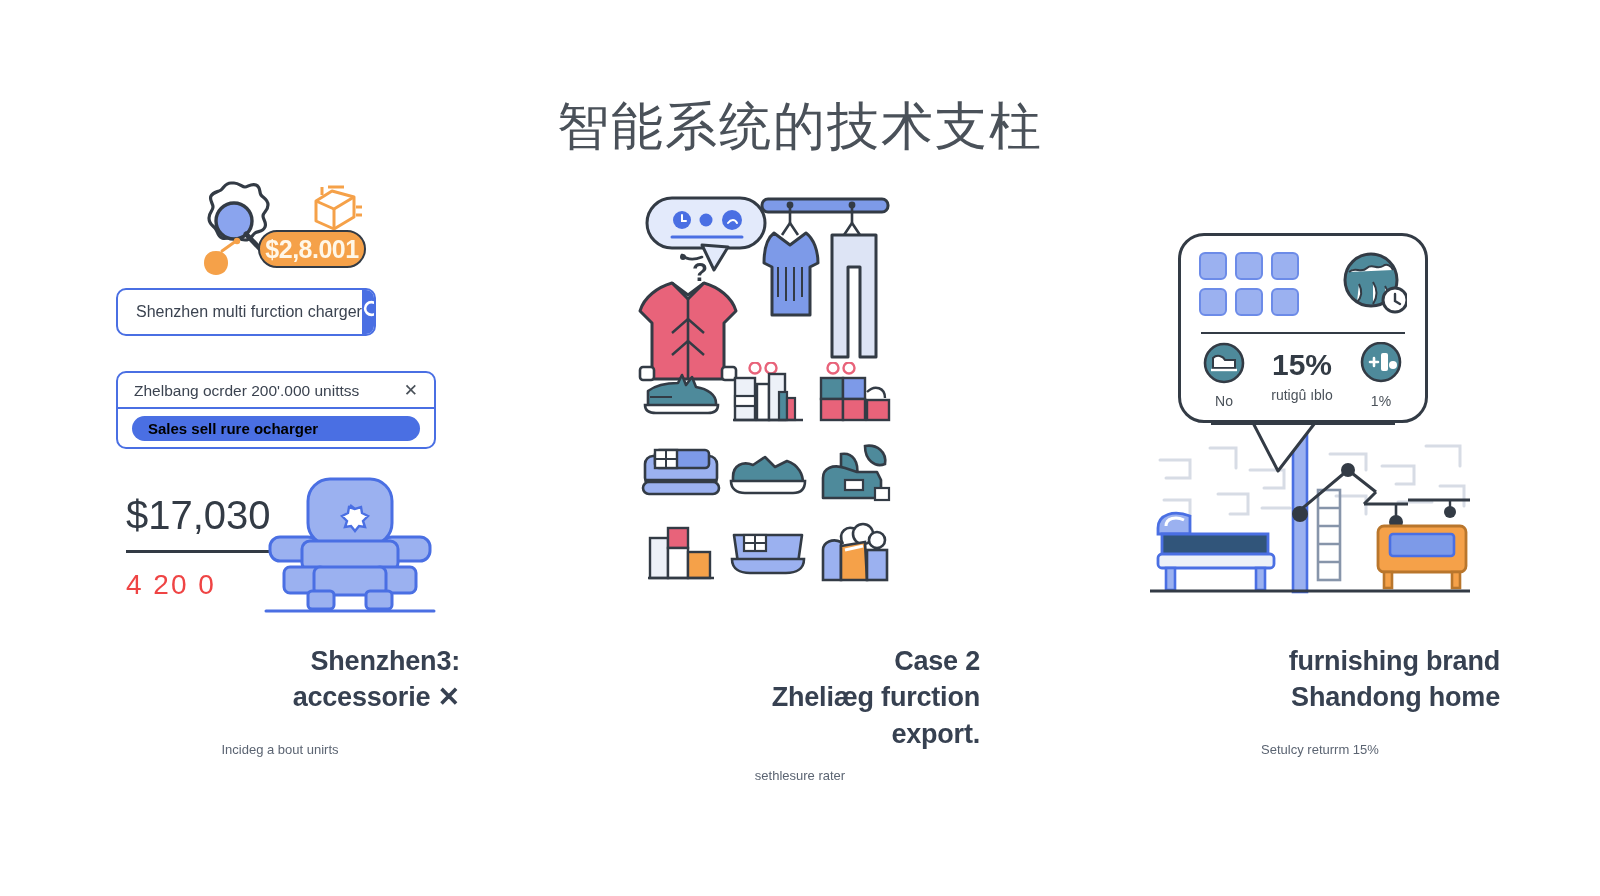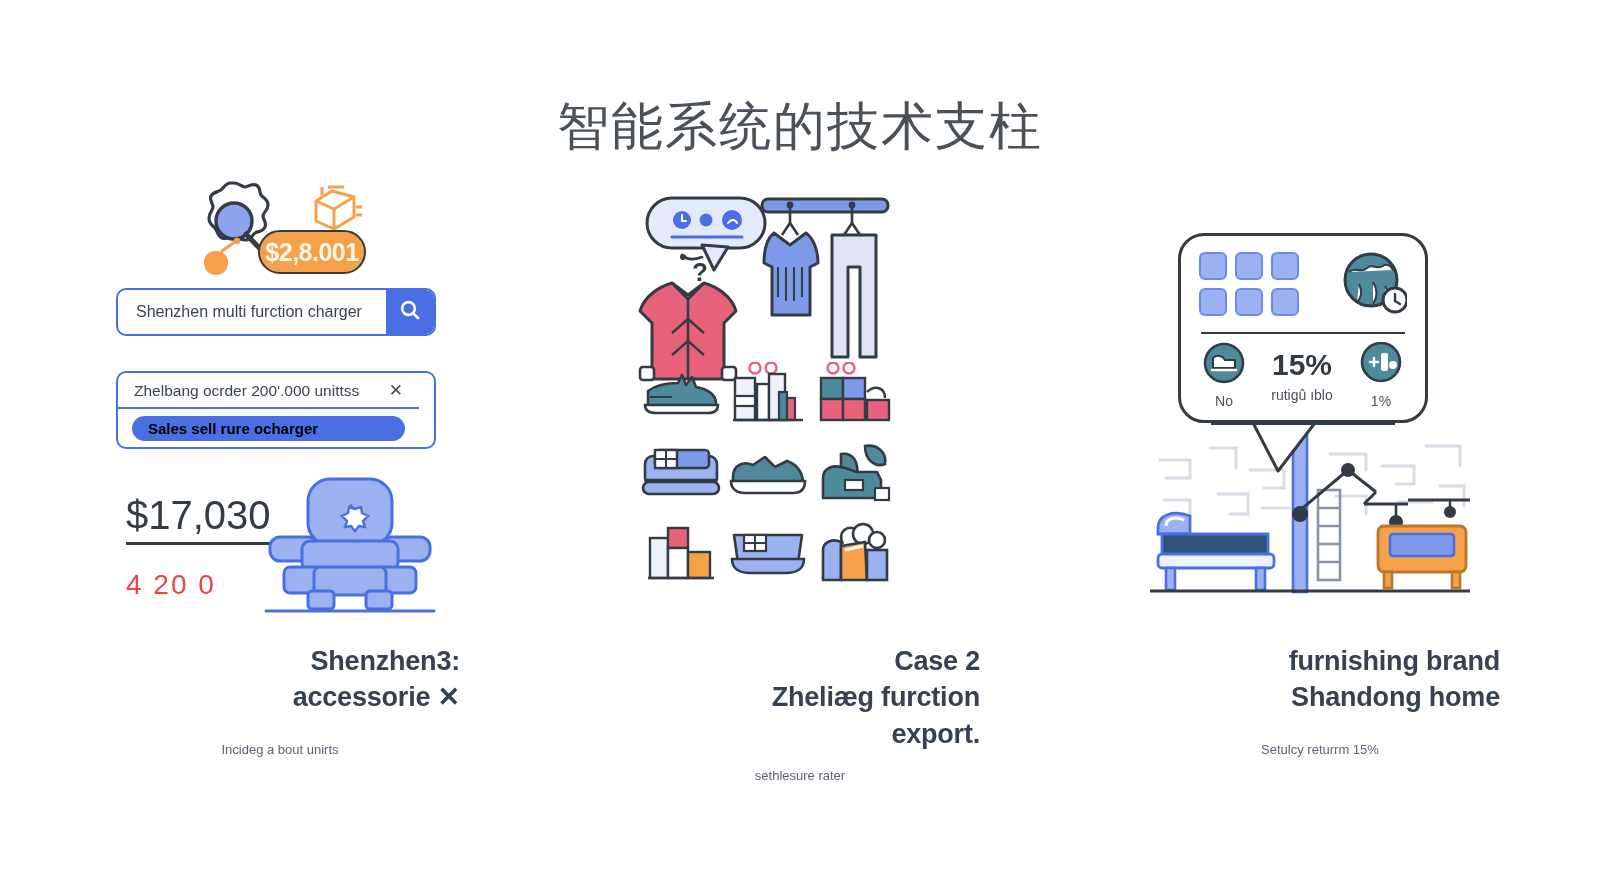--- a/index.html
+++ b/index.html
@@ -36,62 +36,62 @@
     margin-top: 26px; font-size: 13px; color: #5b6472; font-weight: 400;
   }
 
   
   .c1 { position: relative; }
   .flower-magnifier { position: absolute; left: 78px; top: 2px; }
   .orange-blob { position: absolute; left: 92px; top: 62px; }
   .orange-box { position: absolute; left: 196px; top: 8px; }
   .price-badge {
     position: absolute; left: 148px; top: 55px;
-    width: 108px; height: 44px; border-radius: 23px;
+    width: 108px; height: 38px; border-radius: 23px;
     background: #F5A149; border: 2.5px solid #333b45;
     display: flex; align-items: center; justify-content: center;
     color: #FFF7E8; font-size: 25px; font-weight: bold; letter-spacing: -0.5px;
   }
   .searchbar {
     position: absolute; left: 6px; top: 113px;
-    width: 320px; height: 48px;
+    width: 260px; height: 48px;
     border: 2.5px solid #4A6FE3; border-radius: 10px;
     background: #fff; overflow: hidden; display: flex;
   }
   .searchbar-input {
     flex: 1; display: flex; align-items: center; padding-left: 18px;
     font-size: 16px; color: #3b4350; white-space: nowrap;
   }
   .searchbar-btn {
     width: 48px; background: #4A6FE3;
     display: flex; align-items: center; justify-content: center;
   }
   .suggest-card {
     position: absolute; left: 6px; top: 196px;
     width: 320px; height: 78px;
     border: 2.5px solid #4A6FE3; border-radius: 10px; background: #fff;
-    padding: 7px 15px 0 0;
+    padding: 7px 0 0 0;
   }
   .suggest-row {
     display: flex; align-items: center; justify-content: space-between;
     padding: 0 16px 6px 16px;
     border-bottom: 2px solid #4A6FE3;
   }
   .suggest-text { font-size: 15.5px; color: #3b4350; white-space: nowrap; }
   .suggest-close { font-size: 17px; color: #4a5159; cursor: pointer; }
   .suggest-pill {
     margin: 7px 14px 0 14px; height: 25px; border-radius: 13px;
     background: #4A6FE3; color: #000000;
     font-size: 15px; font-weight: bold;
     display: flex; align-items: center; padding-left: 16px; white-space: nowrap;
   }
   .bignum {
     position: absolute; left: 16px; top: 318px;
     font-size: 40px; color: #333b45; letter-spacing: 0px;
-    border-bottom: 3px solid #333b45; padding-bottom: 4px;
+    border-bottom: 3px solid #333b45; padding-bottom: 12px;
   }
   .bignum2 {
     position: absolute; left: 16px; top: 394px;
     font-size: 28px; color: #ef4444; letter-spacing: 2px;
   }
   .chair { position: absolute; left: 152px; top: 300px; }
 
   
   .grid9 {
     position: absolute; left: 8px; top: 180px;

